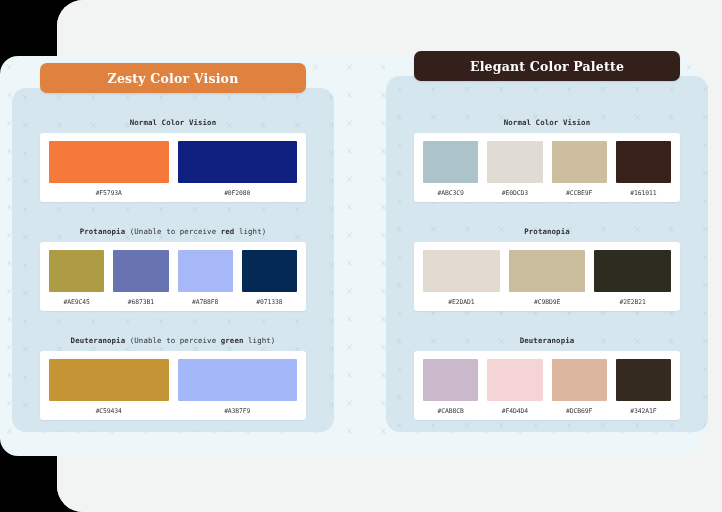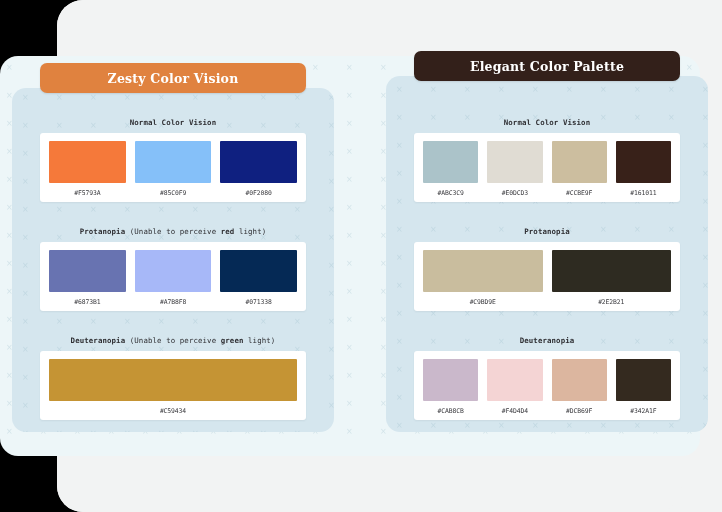--- a/index.html
+++ b/index.html
@@ -690,52 +690,56 @@
 <div id="palettes-root">
     <div class="palette-title" style="position: absolute; left: 40px; top: 63px; width: 266px; background: rgb(224, 130, 63); color: rgb(255, 255, 255);">Zesty Color Vision</div>
     <div class="section" style="position: absolute; left: 40px; top: 118px; width: 266px;">
       <div class="section-label"><b>Normal Color Vision</b></div>
       <div class="swatch-card">
         <div class="swatch">
           <div class="chip" style="background: rgb(245, 121, 58);"></div>
           <div class="hex">#F5793A</div>
         </div>
         <div class="swatch">
-          <div class="chip" style="background: rgb(133, 192, 249);"></div>
-          <div class="hex">#85C0F9</div>
-        </div>
-        <div class="swatch">
           <div class="chip" style="background: rgb(15, 32, 128);"></div>
           <div class="hex">#0F2080</div>
         </div>
       </div>
     </div>
     <div class="section" style="position: absolute; left: 40px; top: 227px; width: 266px;">
       <div class="section-label"><b>Protanopia</b><span class="note"> (Unable to perceive </span><em style="font-style: normal; font-weight: bold;">red</em><span class="note"> light)</span></div>
       <div class="swatch-card">
         <div class="swatch">
+          <div class="chip" style="background: rgb(174, 156, 69);"></div>
+          <div class="hex">#AE9C45</div>
+        </div>
+        <div class="swatch">
           <div class="chip" style="background: rgb(104, 115, 177);"></div>
           <div class="hex">#6873B1</div>
         </div>
         <div class="swatch">
           <div class="chip" style="background: rgb(167, 184, 248);"></div>
           <div class="hex">#A7B8F8</div>
         </div>
         <div class="swatch">
           <div class="chip" style="background: rgb(5, 41, 85);"></div>
           <div class="hex">#071338</div>
         </div>
       </div>
     </div>
     <div class="section" style="position: absolute; left: 40px; top: 336px; width: 266px;">
       <div class="section-label"><b>Deuteranopia</b><span class="note"> (Unable to perceive </span><em style="font-style: normal; font-weight: bold;">green</em><span class="note"> light)</span></div>
       <div class="swatch-card">
         <div class="swatch">
           <div class="chip" style="background: rgb(197, 148, 52);"></div>
           <div class="hex">#C59434</div>
+        </div>
+        <div class="swatch">
+          <div class="chip" style="background: rgb(163, 183, 249);"></div>
+          <div class="hex">#A3B7F9</div>
         </div>
       </div>
     </div>
     <div class="palette-title" style="position: absolute; left: 414px; top: 51px; width: 266px; background: rgb(51, 32, 26); color: rgb(255, 255, 255);">Elegant Color Palette</div>
     <div class="section" style="position: absolute; left: 414px; top: 118px; width: 266px;">
       <div class="section-label"><b>Normal Color Vision</b></div>
       <div class="swatch-card">
         <div class="swatch">
           <div class="chip" style="background: rgb(171, 195, 201);"></div>
           <div class="hex">#ABC3C9</div>
@@ -751,20 +755,24 @@
         <div class="swatch">
           <div class="chip" style="background: rgb(56, 33, 25);"></div>
           <div class="hex">#161011</div>
         </div>
       </div>
     </div>
     <div class="section" style="position: absolute; left: 414px; top: 227px; width: 266px;">
       <div class="section-label"><b>Protanopia</b></div>
       <div class="swatch-card">
         <div class="swatch">
+          <div class="chip" style="background: rgb(226, 218, 209);"></div>
+          <div class="hex">#E2DAD1</div>
+        </div>
+        <div class="swatch">
           <div class="chip" style="background: rgb(201, 189, 158);"></div>
           <div class="hex">#C9BD9E</div>
         </div>
         <div class="swatch">
           <div class="chip" style="background: rgb(46, 43, 33);"></div>
           <div class="hex">#2E2B21</div>
         </div>
       </div>
     </div>
     <div class="section" style="position: absolute; left: 414px; top: 336px; width: 266px;">

